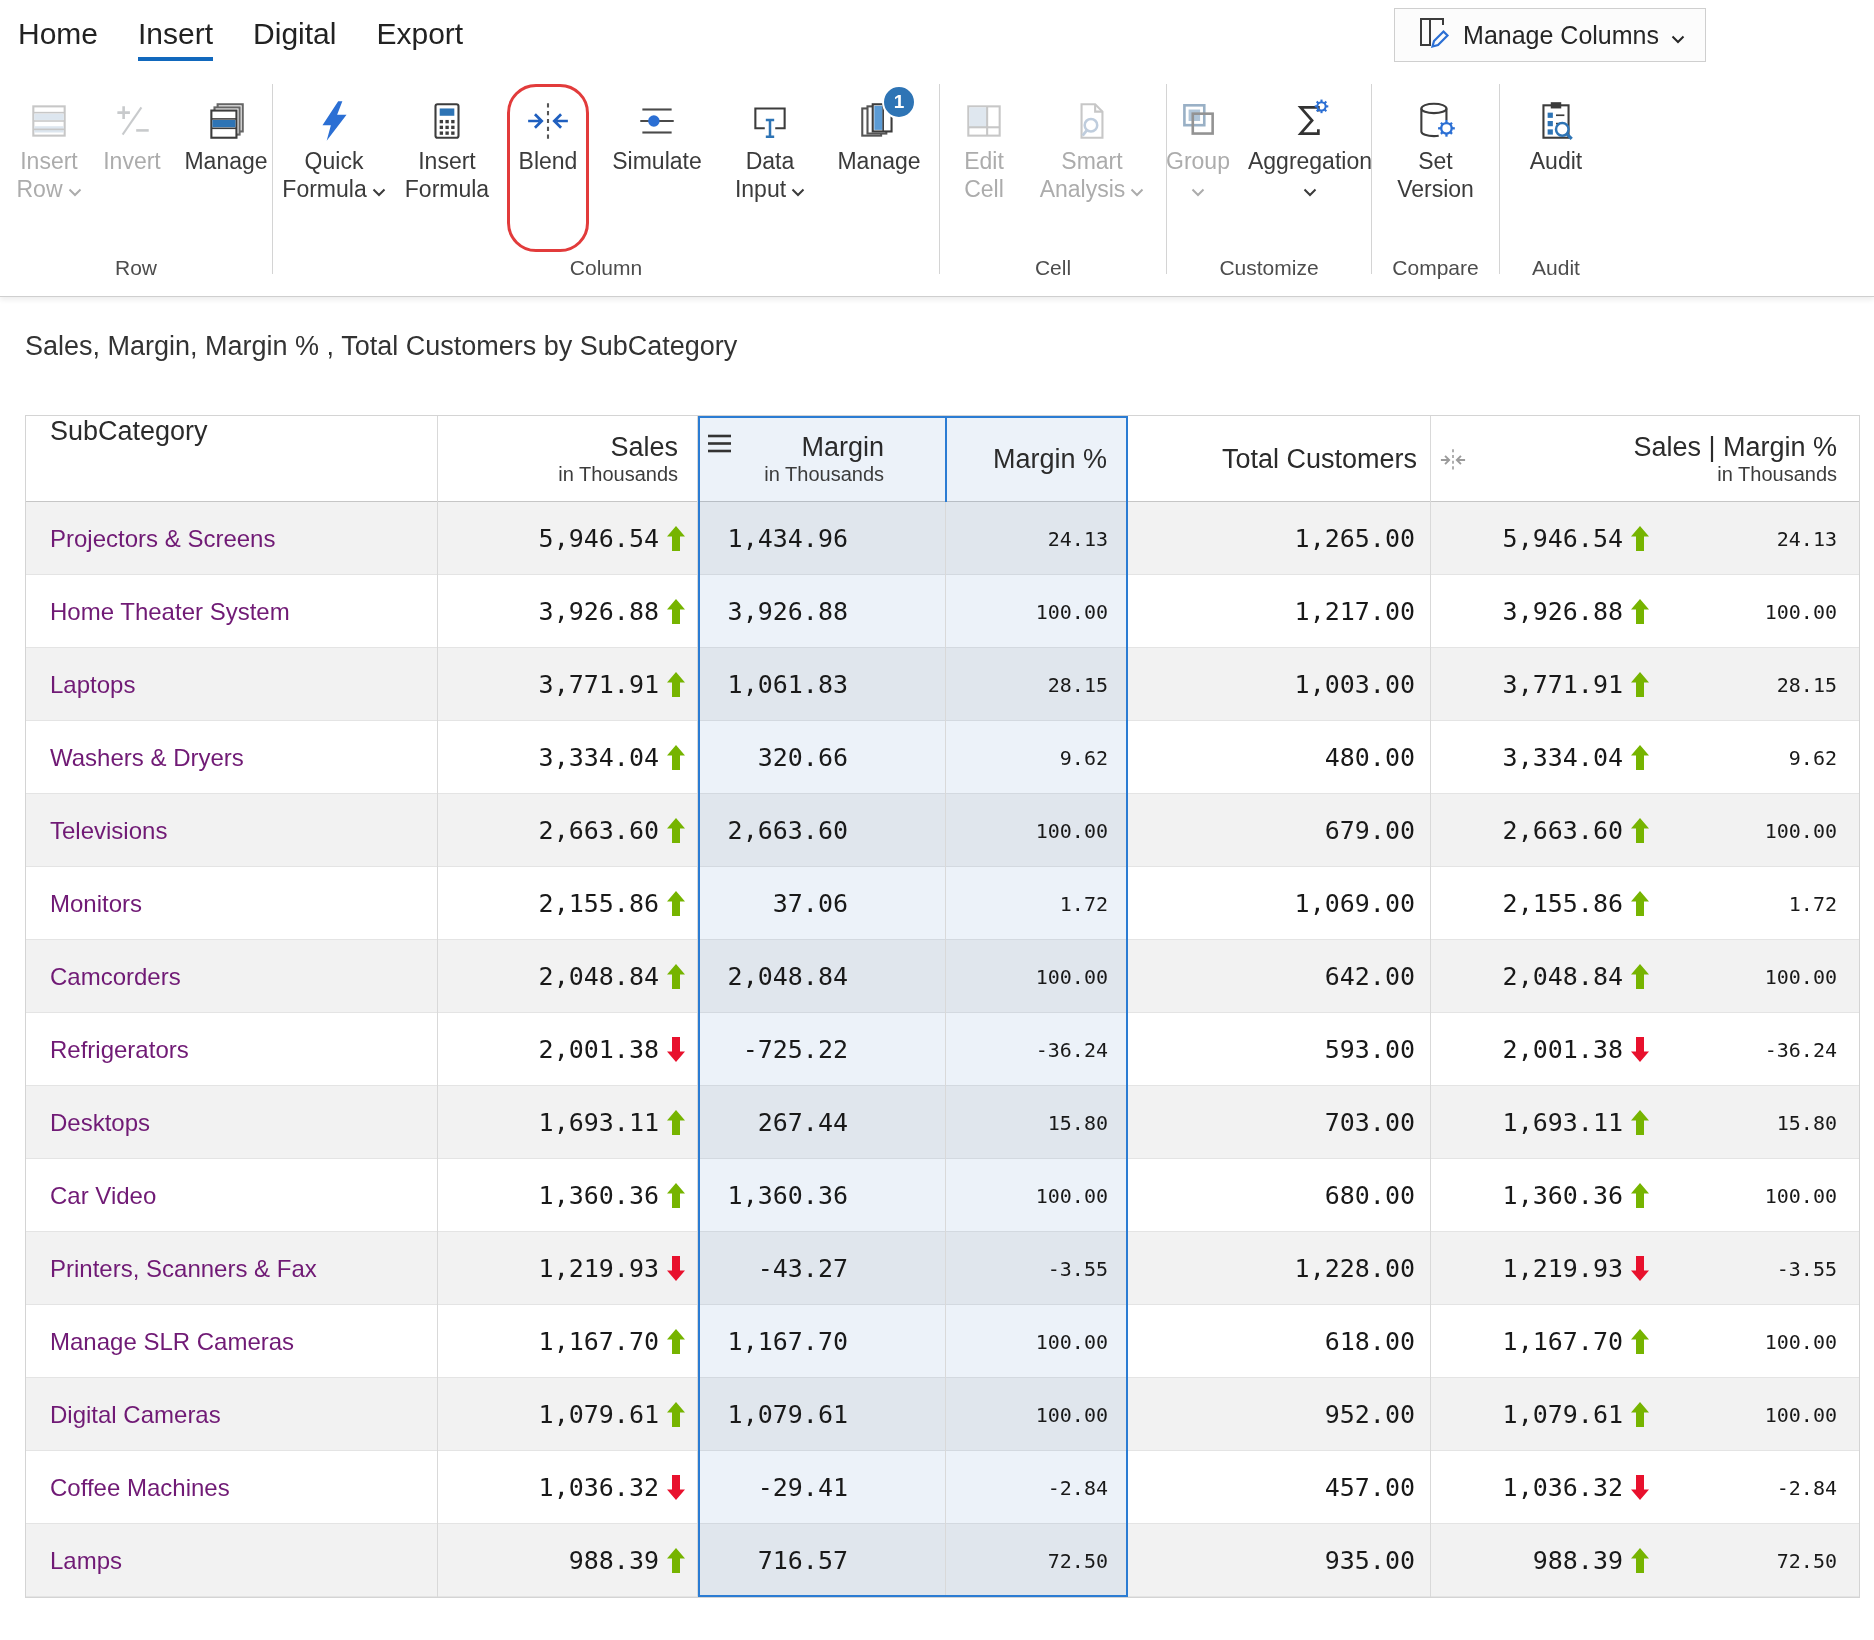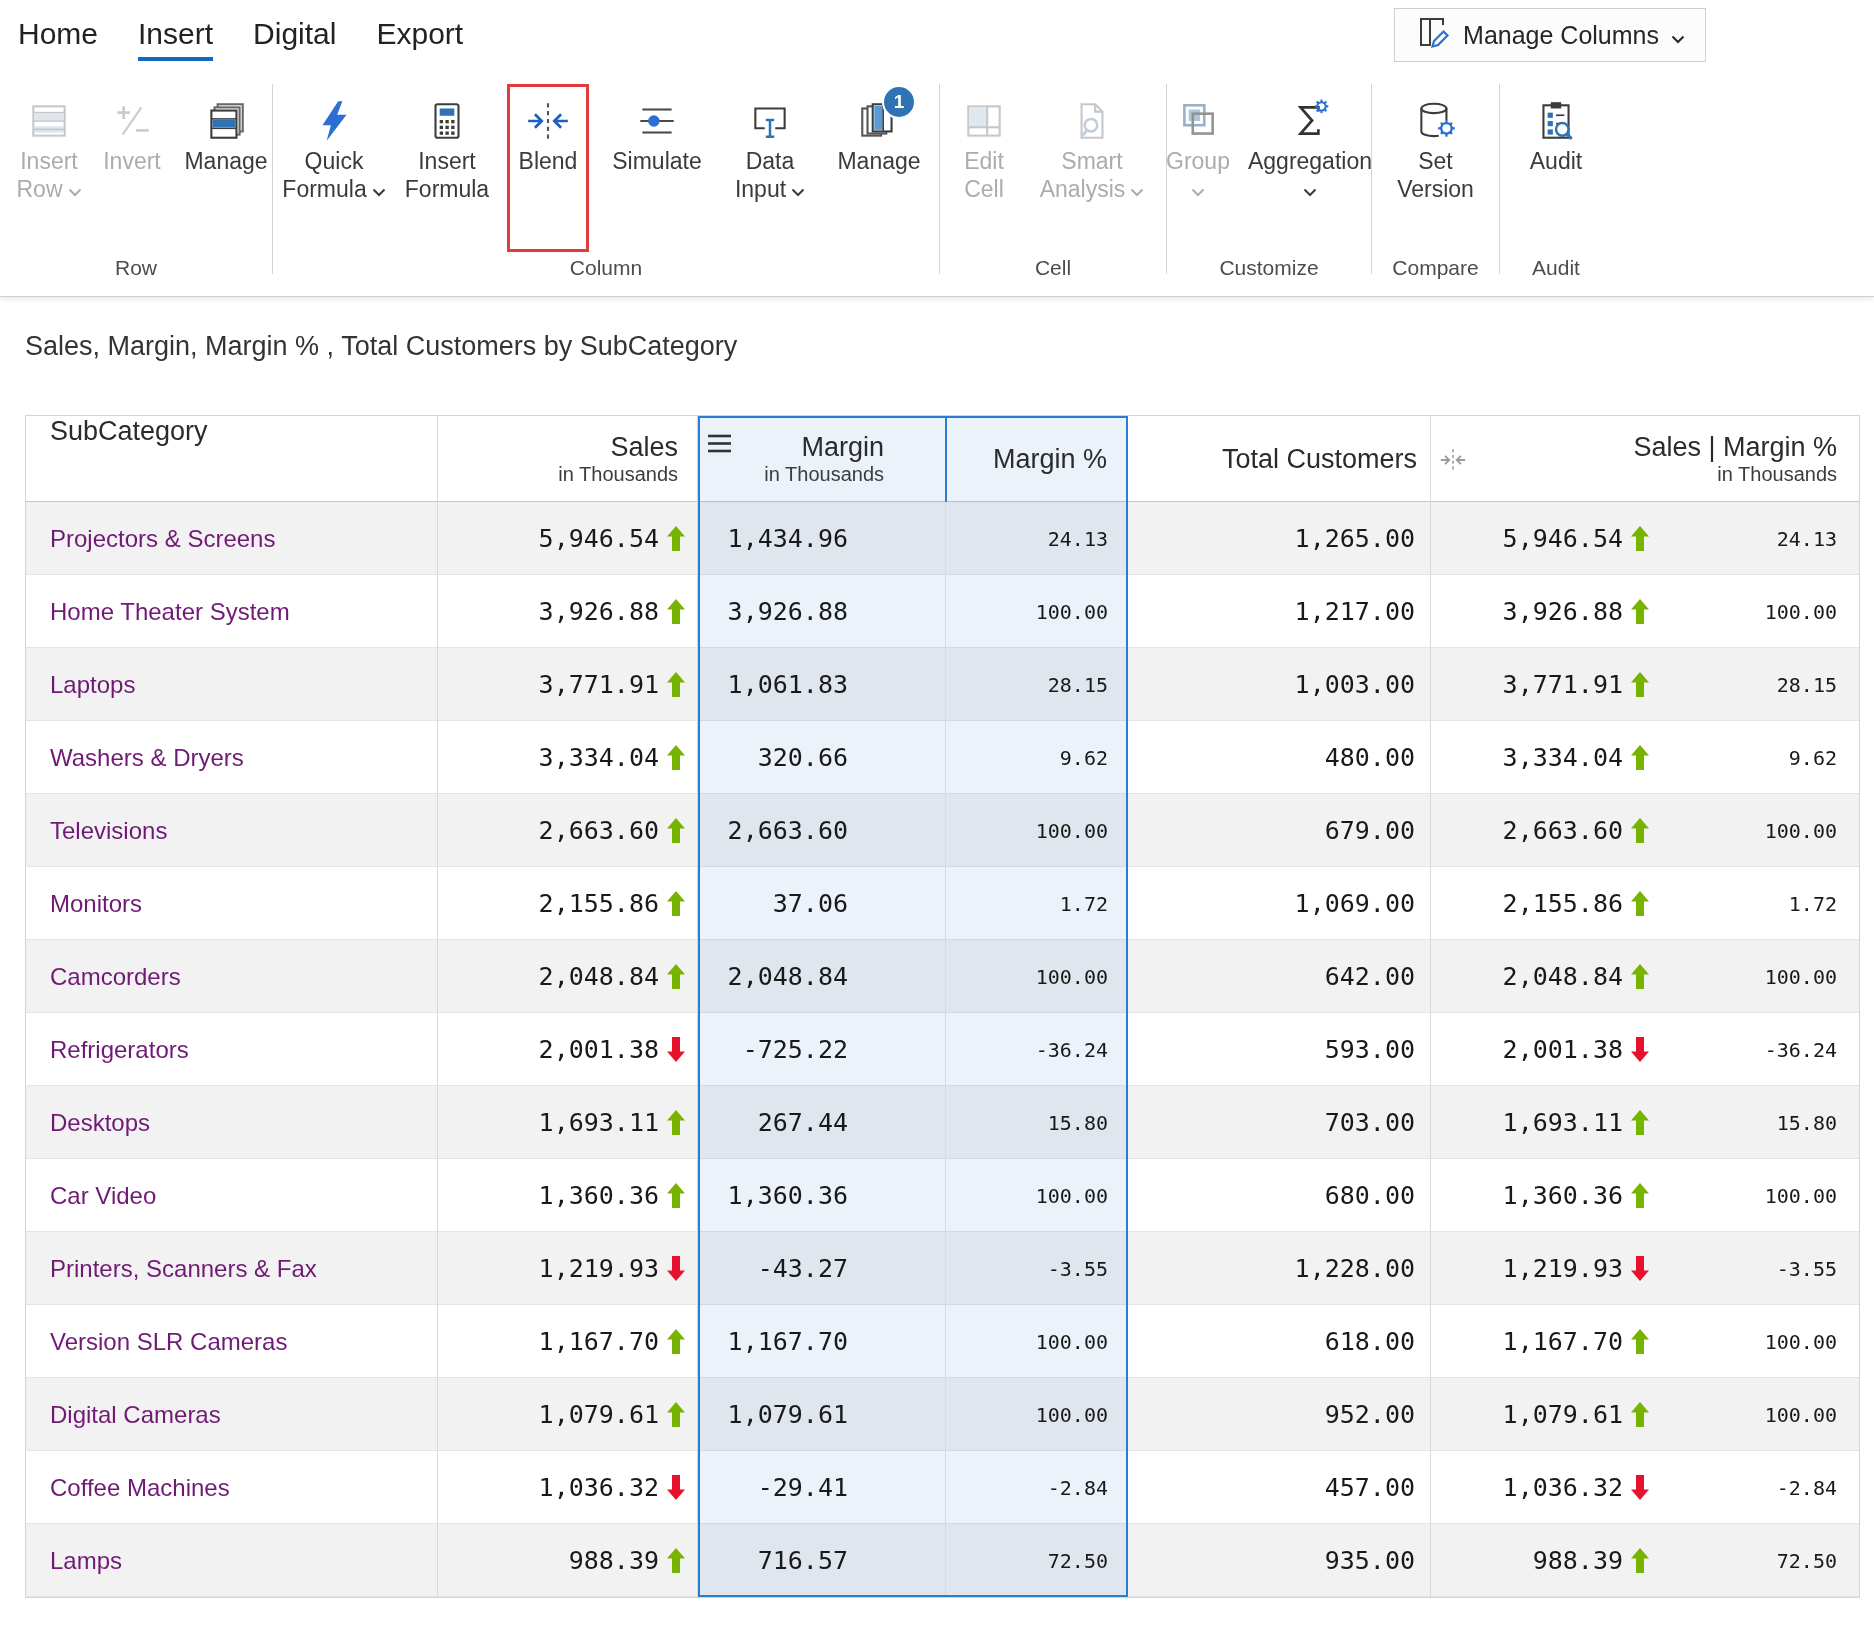--- a/index.html
+++ b/index.html
@@ -14,21 +14,21 @@
   .manage-cols-btn{position:absolute;right:168px;top:8px;height:54px;display:flex;align-items:center;gap:12px;
     background:#fcfcfc;border:1px solid #cfcfcf;padding:0 20px;font-size:25px;color:#262626;cursor:pointer;}
   .btn-row{display:flex;align-items:stretch;height:210px;}
   .group{display:flex;flex-direction:column;}
   .gbtns{flex:1;display:flex;justify-content:center;gap:12px;padding-top:6px;}
   .group:first-child .gbtns{justify-content:flex-start;padding-left:14px;}
   .glabel{height:34px;text-align:center;font-size:21px;color:#4d4d4d;line-height:28px;}
   .gsep{width:1px;background:#d4d4d4;margin:6px 0 14px 0;}
   .btn{position:relative;height:168px;display:flex;flex-direction:column;align-items:center;padding-top:8px;
     box-sizing:border-box;cursor:pointer;border:3px solid transparent;}
-  .btn.highlight{border-color:#e23b3b;}
+  .btn.highlight{border-color:#e23b3b;border-radius:29px;}
   .btn .icon{height:52px;display:flex;align-items:center;justify-content:center;position:relative;}
   .btn .lbl{font-size:23px;color:#3b3b3b;line-height:28px;display:flex;align-items:center;gap:5px;justify-content:center;}
   .btn.disabled .lbl{color:#acacac;}
   .btn.disabled .icon{opacity:.55;filter:grayscale(40%);}
   .badge{position:absolute;top:-10px;right:-14px;width:30px;height:30px;border-radius:50%;background:#2e74b5;
     color:#fff;font-size:19px;font-weight:bold;display:flex;align-items:center;justify-content:center;border:2px solid #fff;}
   .chev{display:inline-block;}
   
   .content{position:relative;}
   .report-title{margin:34px 0 0 25px;font-size:27px;font-weight:300;color:#333;height:34px;}
@@ -795,21 +795,21 @@
                 <svg width="20" height="27" viewBox="0 0 20 27">
                   <path d="M10 26 L1 15.5 H6 V1 H14 V15.5 H19 z" fill="#e8112d"></path>
                 </svg>
               </span>
             </span>
             <span class="sub-pct"><span class="num small">-3.55</span></span>
           </div>
         </div>
         <div class="r">
           <div class="cell c-label">
-            <span class="name">Version SLR Cameras</span>
+            <span class="name">Manage SLR Cameras</span>
           </div>
           <div class="cell c-sales">
             <span class="num">1,167.70</span>
             <span class="arrow">
               <svg width="20" height="27" viewBox="0 0 20 27">
                 <path d="M10 1 L19 11.5 H14 V26 H6 V11.5 H1 z" fill="#76b400"></path>
               </svg>
             </span>
           </div>
           <div class="cell c-margin sel">

